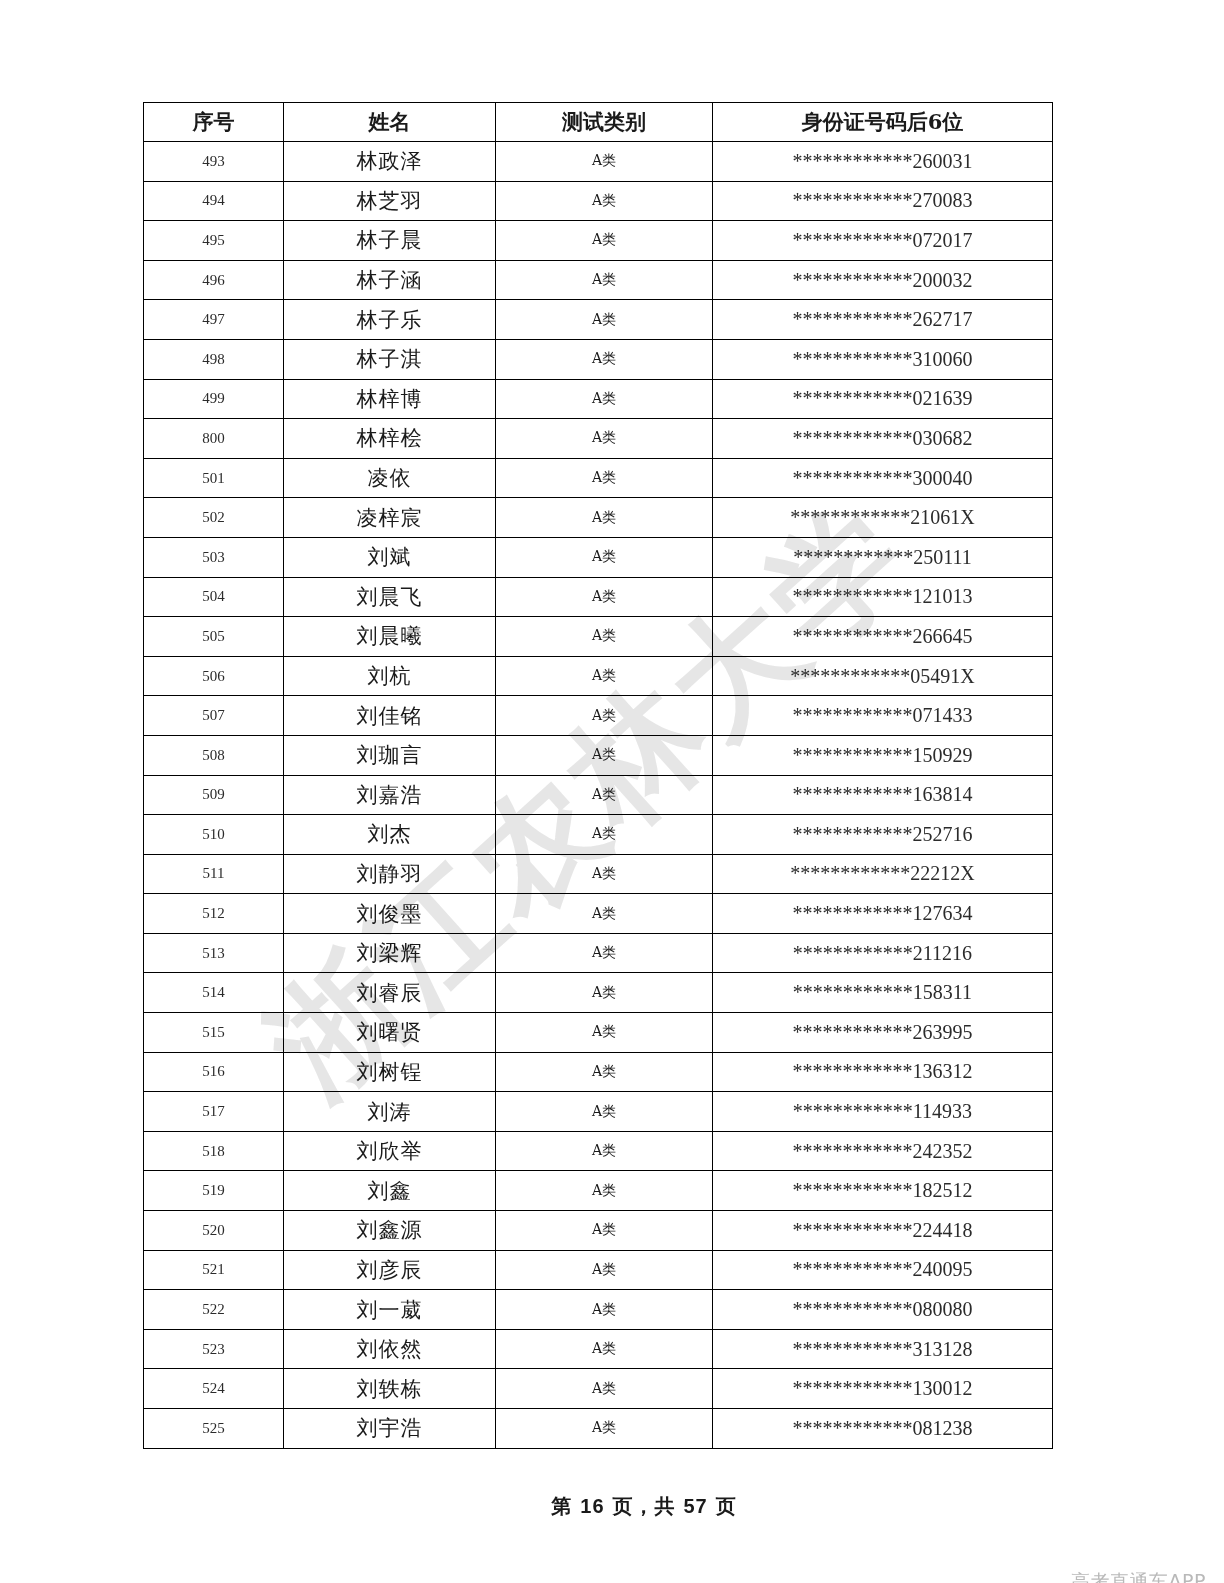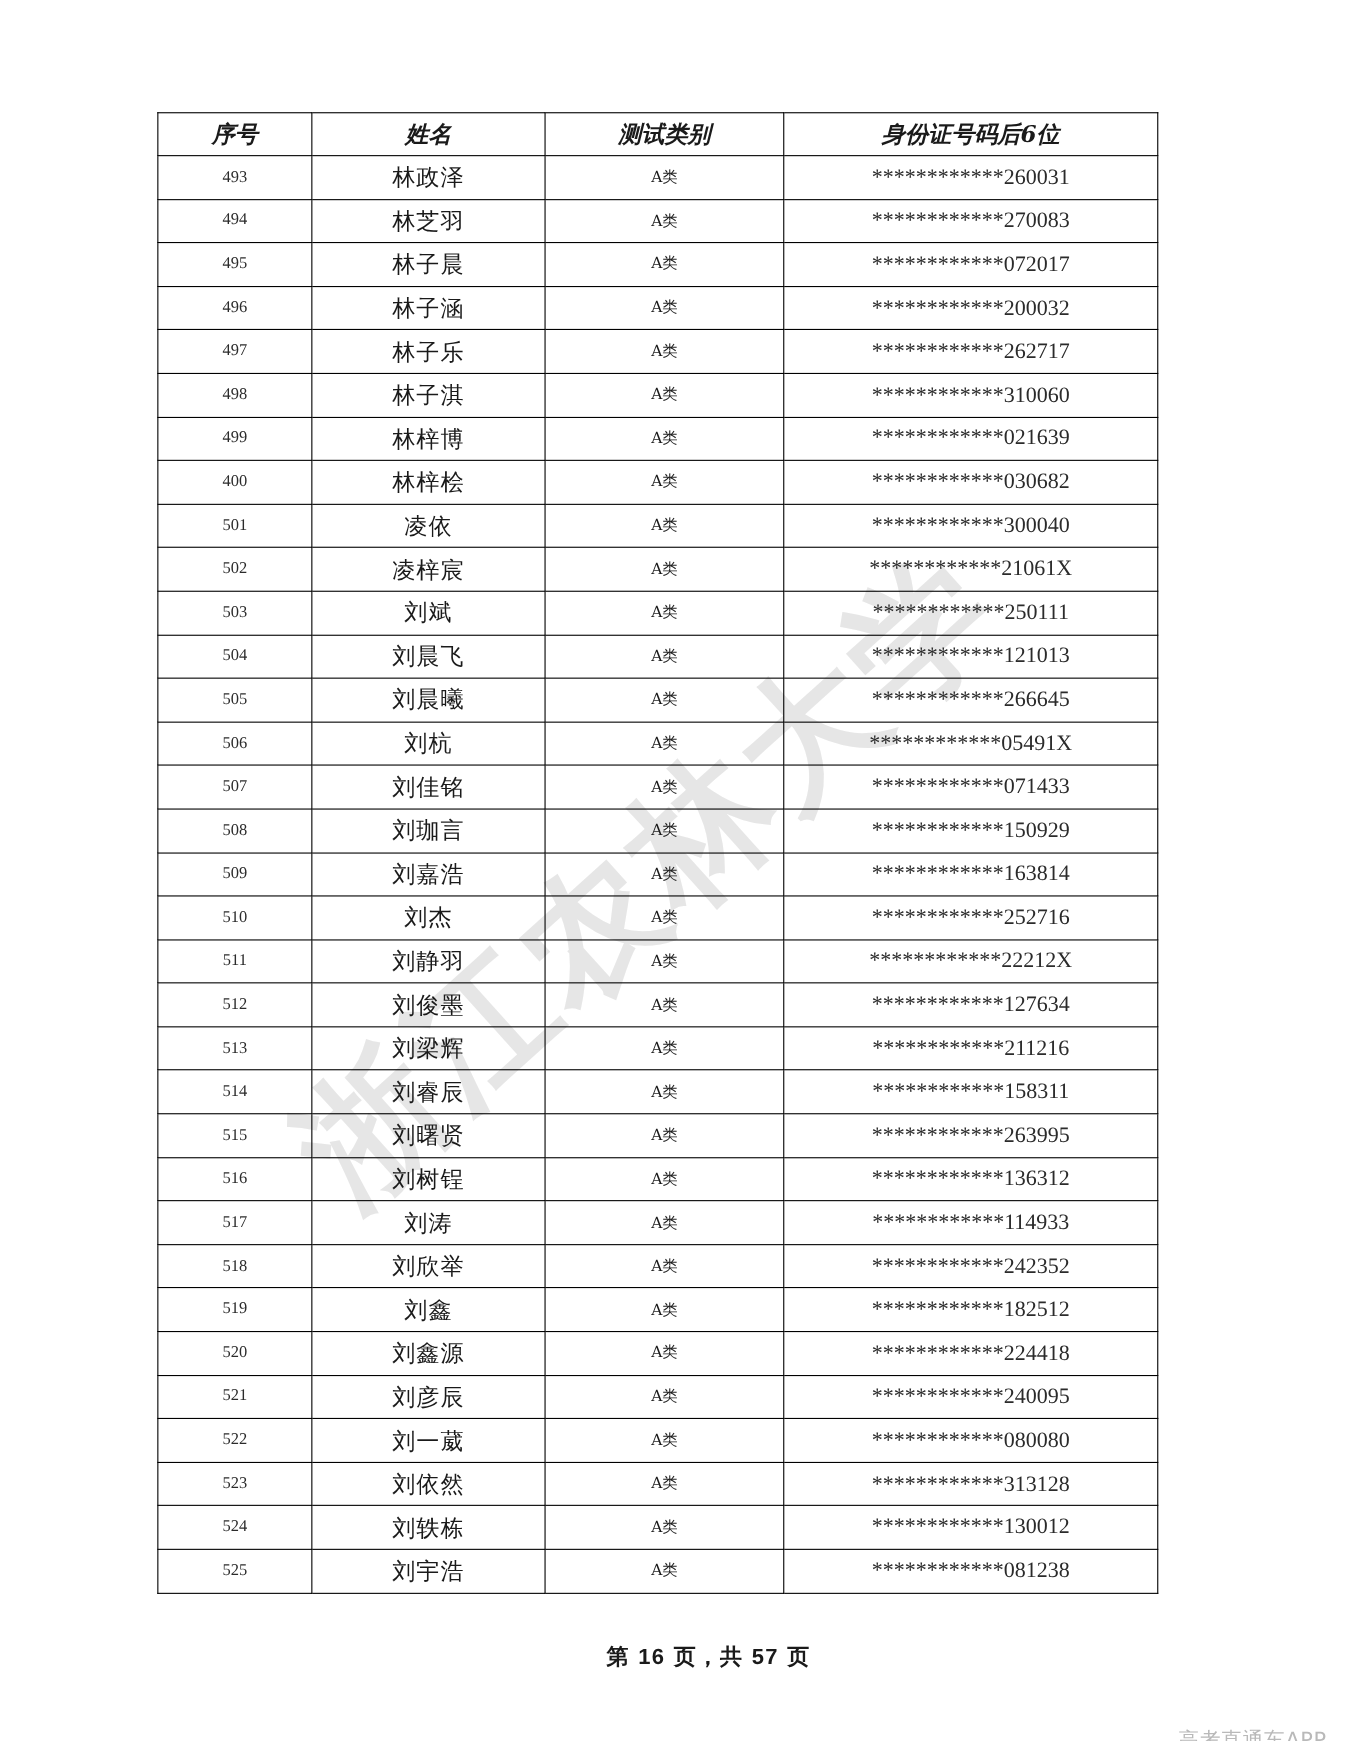--- a/index.html
+++ b/index.html
@@ -73,21 +73,20 @@
     height: 38.6px;
     padding: 0 2px;
     background: transparent;
     color: #1a1a1a;
   }
   table.roster th {
     font-weight: 700;
     font-size: 21px;
     height: 38px;
     font-family: "DejaVu Serif", serif;
-    font-style: italic;
   }
   table.roster td.seq {
     font-size: 15px;
     font-family: "Liberation Serif", serif;
     color: #2b2b2b;
   }
   table.roster td.name {
     font-size: 21px;
     font-family: "DejaVu Serif", serif;
     letter-spacing: 1px;
@@ -200,21 +199,21 @@
             <td class="cat">A类</td>
             <td class="idnum">************310060</td>
           </tr>
           <tr>
             <td class="seq">499</td>
             <td class="name">林梓博</td>
             <td class="cat">A类</td>
             <td class="idnum">************021639</td>
           </tr>
           <tr>
-            <td class="seq">400</td>
+            <td class="seq">800</td>
             <td class="name">林梓桧</td>
             <td class="cat">A类</td>
             <td class="idnum">************030682</td>
           </tr>
           <tr>
             <td class="seq">501</td>
             <td class="name">凌依</td>
             <td class="cat">A类</td>
             <td class="idnum">************300040</td>
           </tr>

